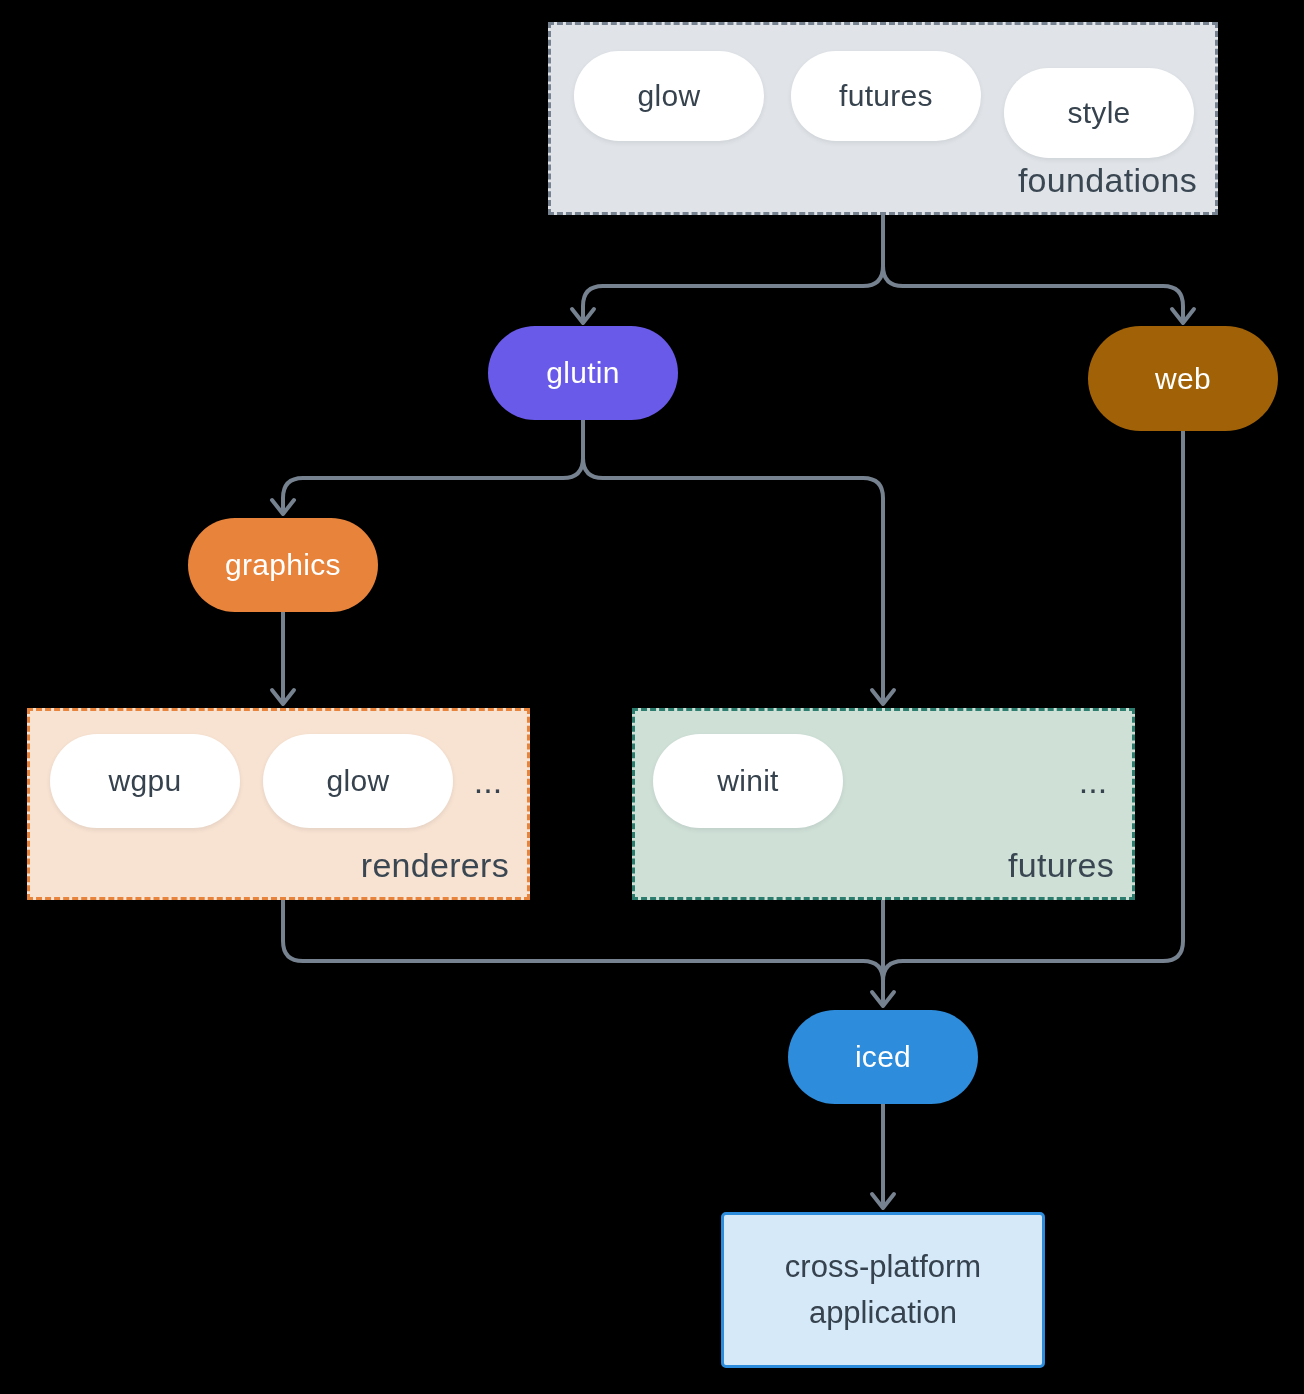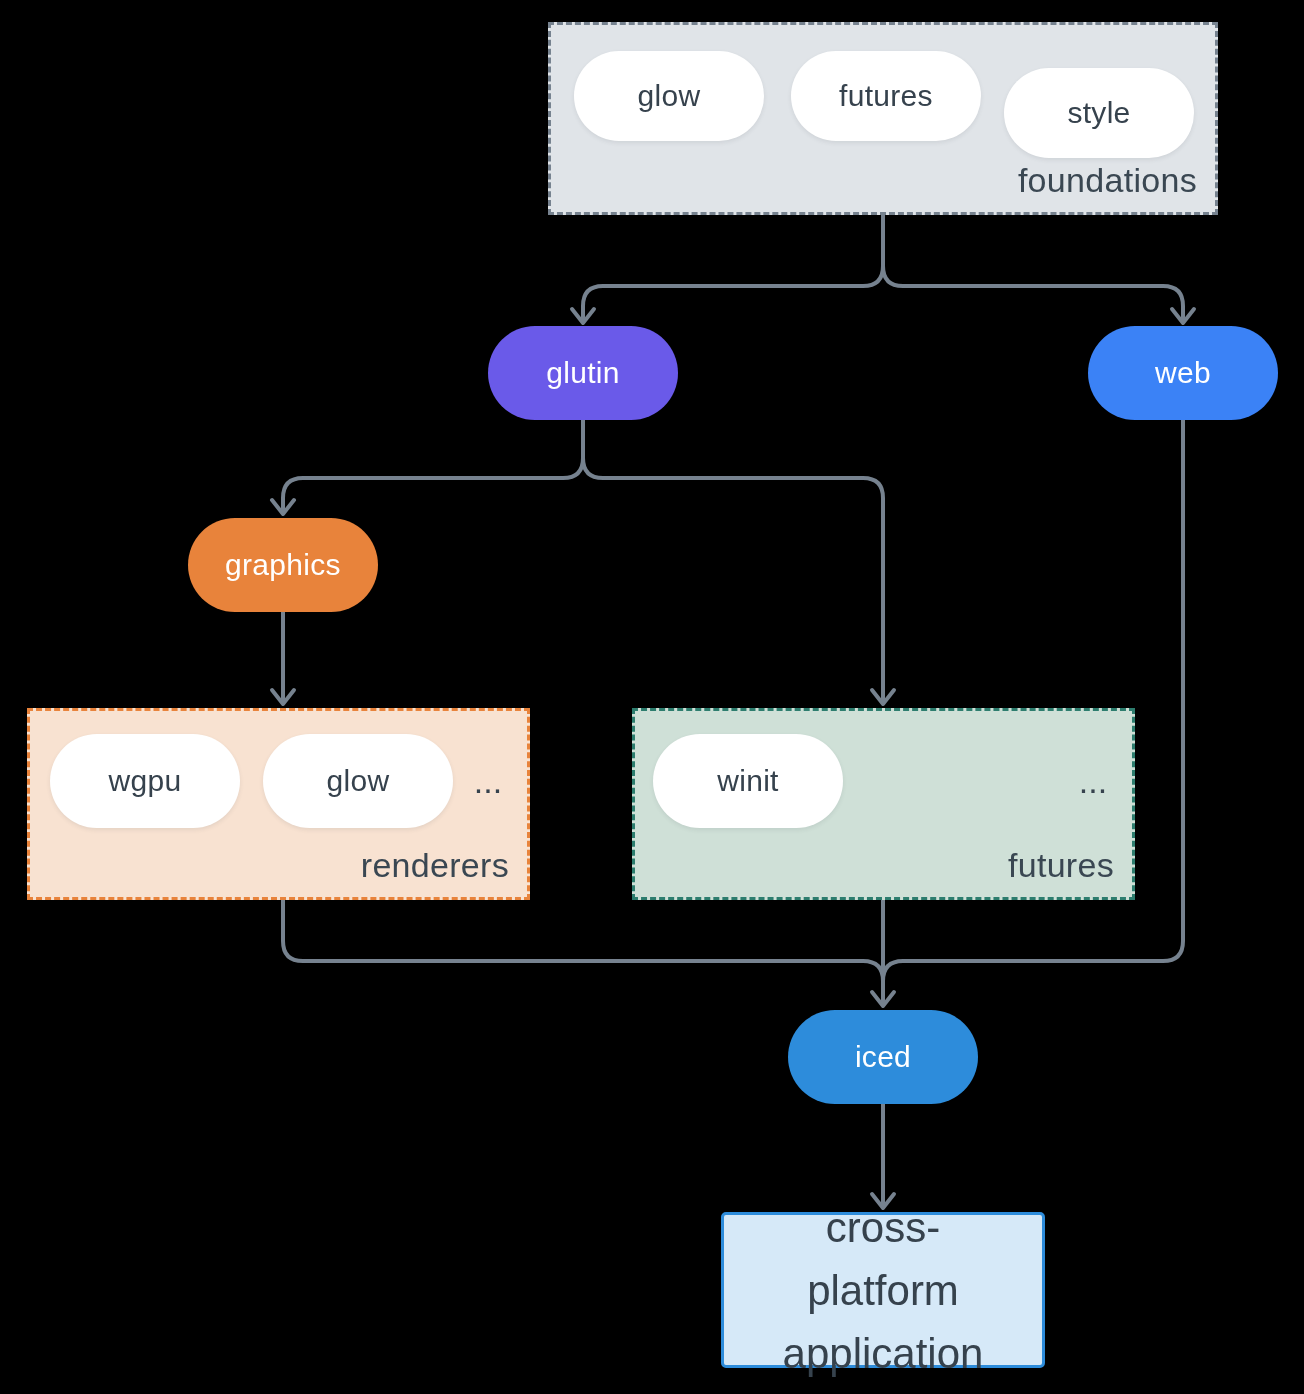--- a/index.html
+++ b/index.html
@@ -68,35 +68,35 @@
     left: 27px; top: 708px; width: 503px; height: 192px;
     background: #F8E2D1;
     border: 3px dashed #E8833B;
   }
   #group-shells {
     left: 632px; top: 708px; width: 503px; height: 192px;
     background: #CFE0D7;
     border: 3px dashed #2D7D6E;
   }
   #node-native   { left: 488px;  top: 326px;  width: 190px; height: 94px; background: #6A5AE9; }
-  #node-web      { left: 1088px; top: 326px;  width: 190px; height: 94px; background: #3b82f6; }
+  #node-web      { left: 1088px; top: 326px;  width: 190px; height: 105px; background: #a16207; }
   #node-graphics { left: 188px;  top: 518px;  width: 190px; height: 94px; background: #E8833B; }
   #node-iced     { left: 788px;  top: 1010px; width: 190px; height: 94px; background: #2D8CDB; }
   #node-app {
     position: absolute;
     left: 721px; top: 1212px; width: 324px; height: 156px;
     box-sizing: border-box;
     background: #D6E9F8;
     border: 3px solid #2D8CDB;
     border-radius: 5px;
     display: flex;
     align-items: center;
     justify-content: center;
     text-align: center;
-    font-size: 42px;
+    font-size: 31px;
     line-height: 1.5;
     color: #36424D;
     padding: 0 36px;
   }
 </style>
 </head>
 <body>
 
 <div id="canvas">
 

